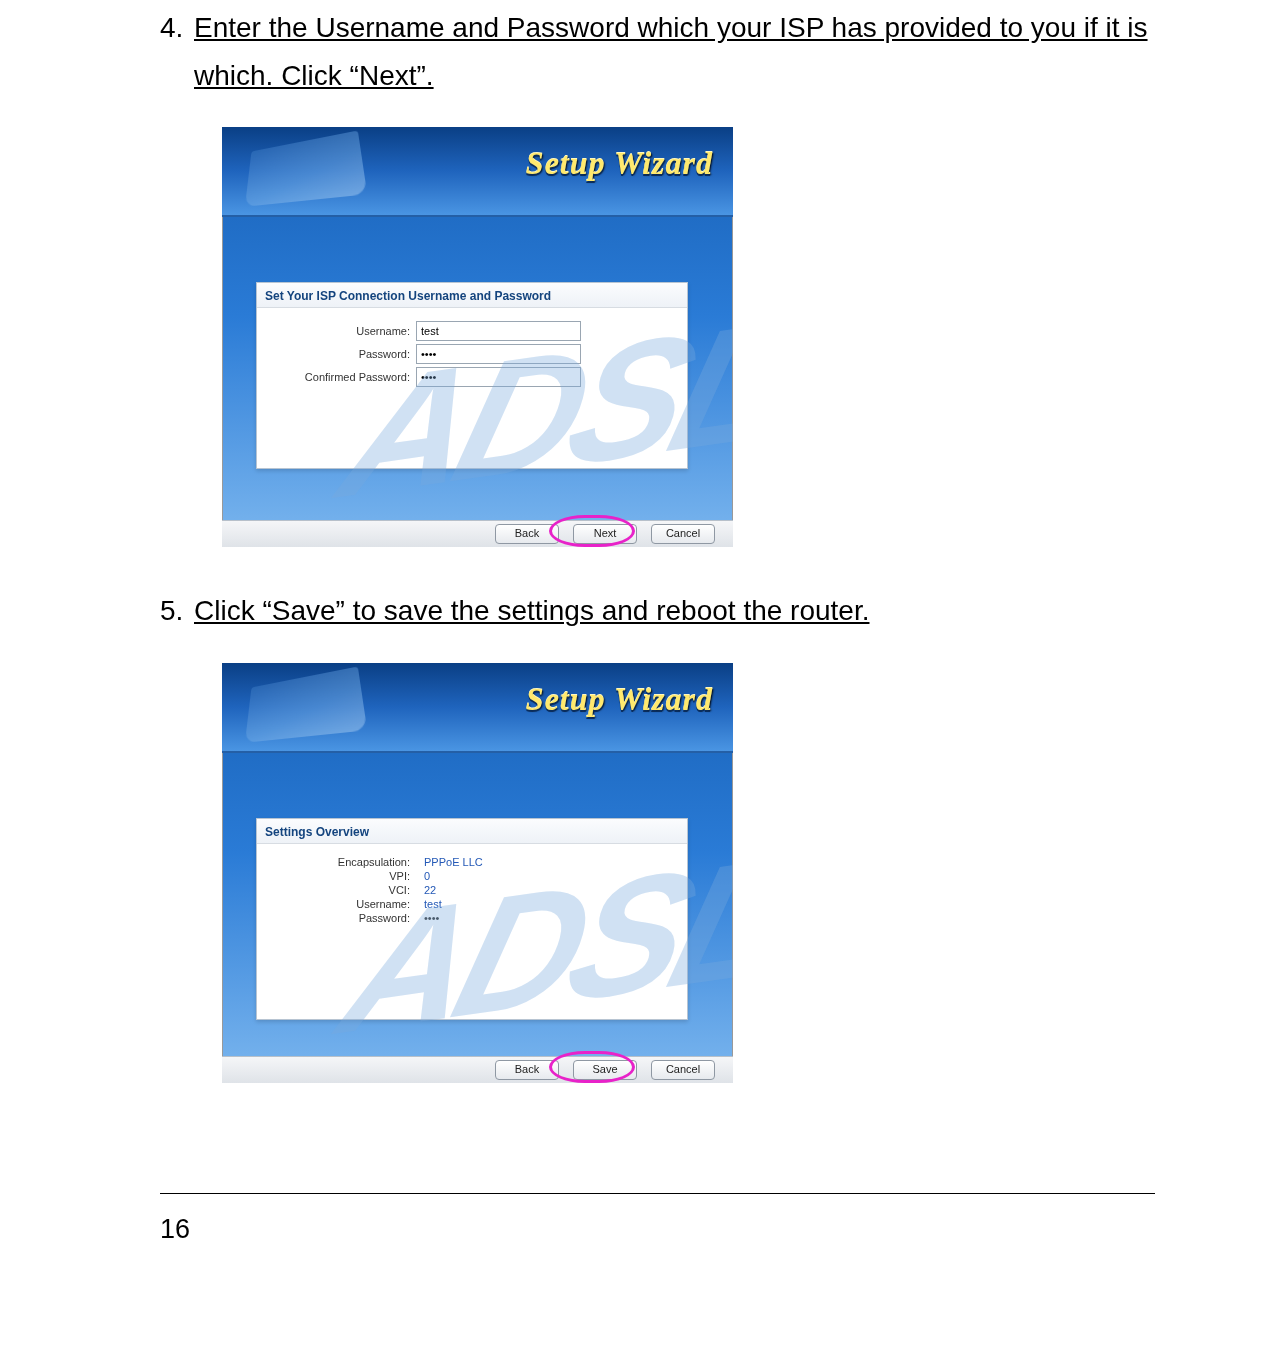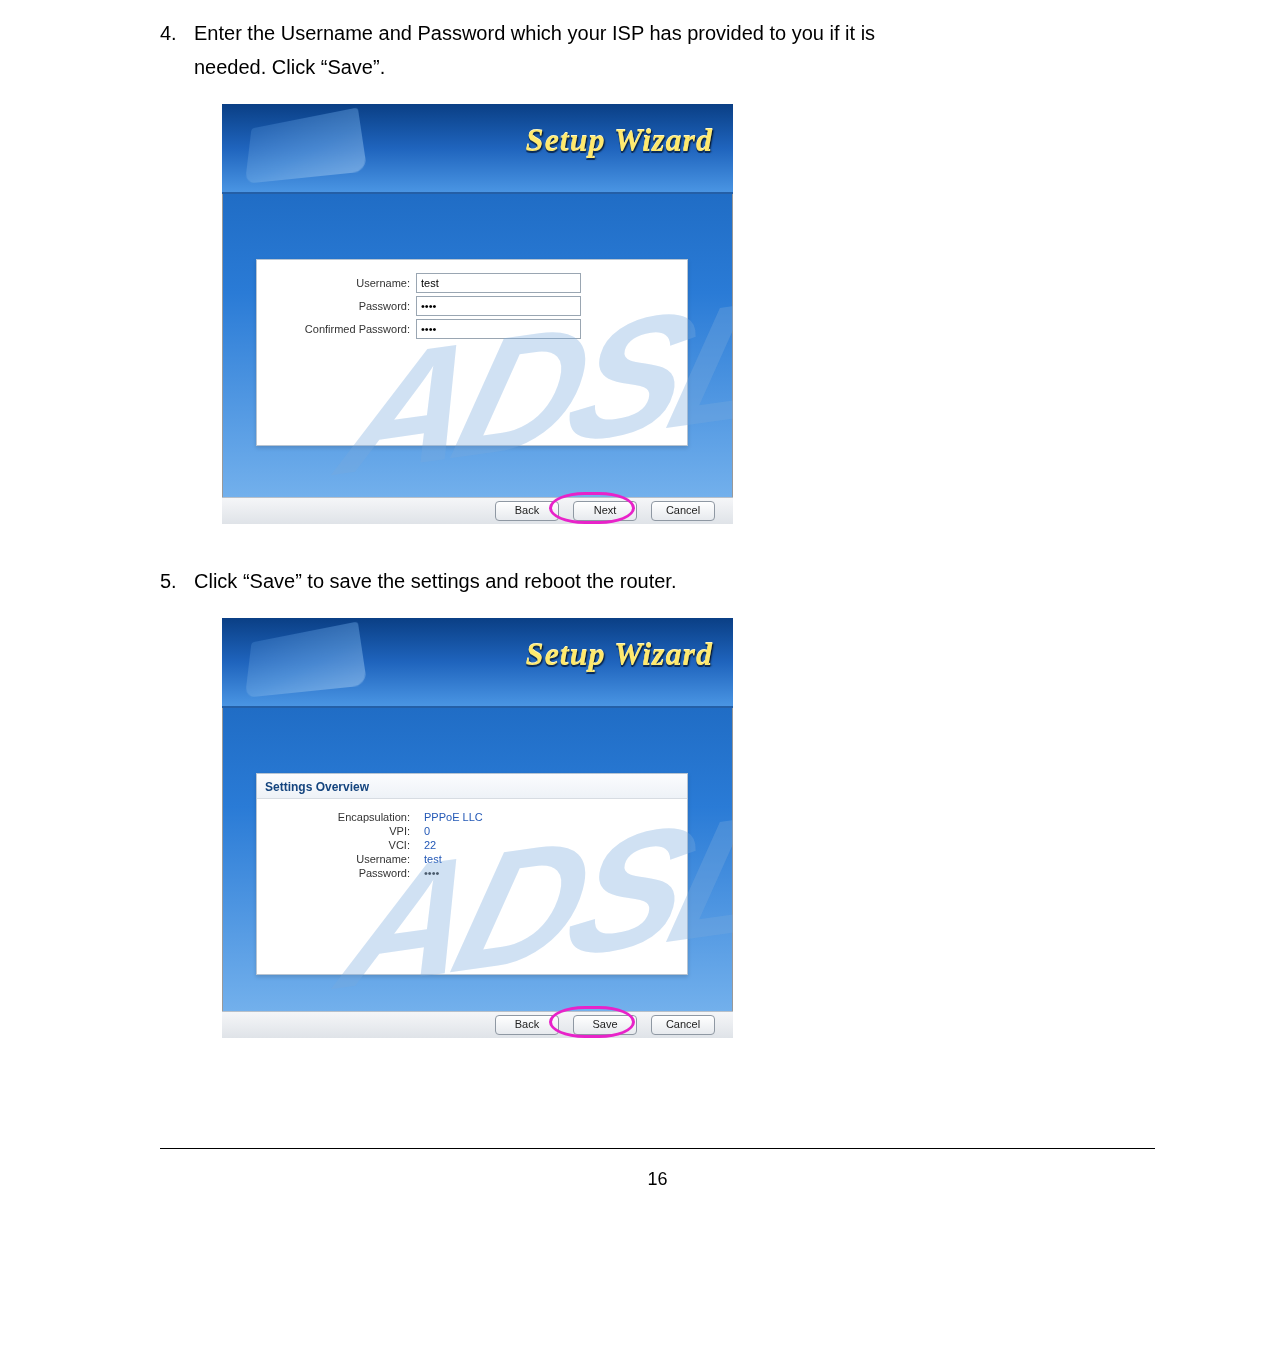--- a/index.html
+++ b/index.html
@@ -11,23 +11,24 @@
   }
   .page {
     width: 1275px;
     min-height: 1371px;
     margin: 0 auto;
     position: relative;
     box-sizing: border-box;
     padding: 0 120px 0 160px;
   }
   .step {
-    font-size: 20px;
+    font-size: 28px;
     line-height: 1.7;
-    margin-top: 16px;
+    margin-top: 4px;
+    text-decoration: underline;
   }
   .step .num {
     display: inline-block;
     width: 34px;
   }
   .step .indent {
     margin-left: 34px;
     display: block;
   }
 
@@ -180,42 +181,43 @@
     pointer-events: none;
     z-index: 6;
   }
 
   .divider {
     border: none;
     border-top: 1.5px solid #000;
     margin: 110px 0 20px 0;
   }
   .page-number {
-    text-align: center;
-    font-size: 18px;
+    text-align: left;
+    font-size: 27px;
     margin-top: 18px;
   }
 </style>
 </head>
 <body>
 
 <div class="page">
 
   <p class="step">
     <span class="num">4.</span><span>Enter the Username and Password which your ISP has provided to you if it is</span>
-    <span class="indent">needed. Click “Save”.</span>
+    <span class="indent">which. Click “Next”.</span>
   </p>
 
   <div class="wizard-shot">
     <div class="wizard-header">
       <div class="laptop"></div>
       <div class="wizard-title">Setup Wizard</div>
     </div>
 
     <div class="wizard-panel" style="height:185px;">
+      <div class="panel-title">Set Your ISP Connection Username and Password</div>
       <div class="panel-body">
         <div class="form-row">
           <label>Username:</label>
           <input type="text" value="test" style="">
         </div>
         <div class="form-row">
           <label>Password:</label>
           <input type="text" value="••••" style="">
         </div>
         <div class="form-row">

